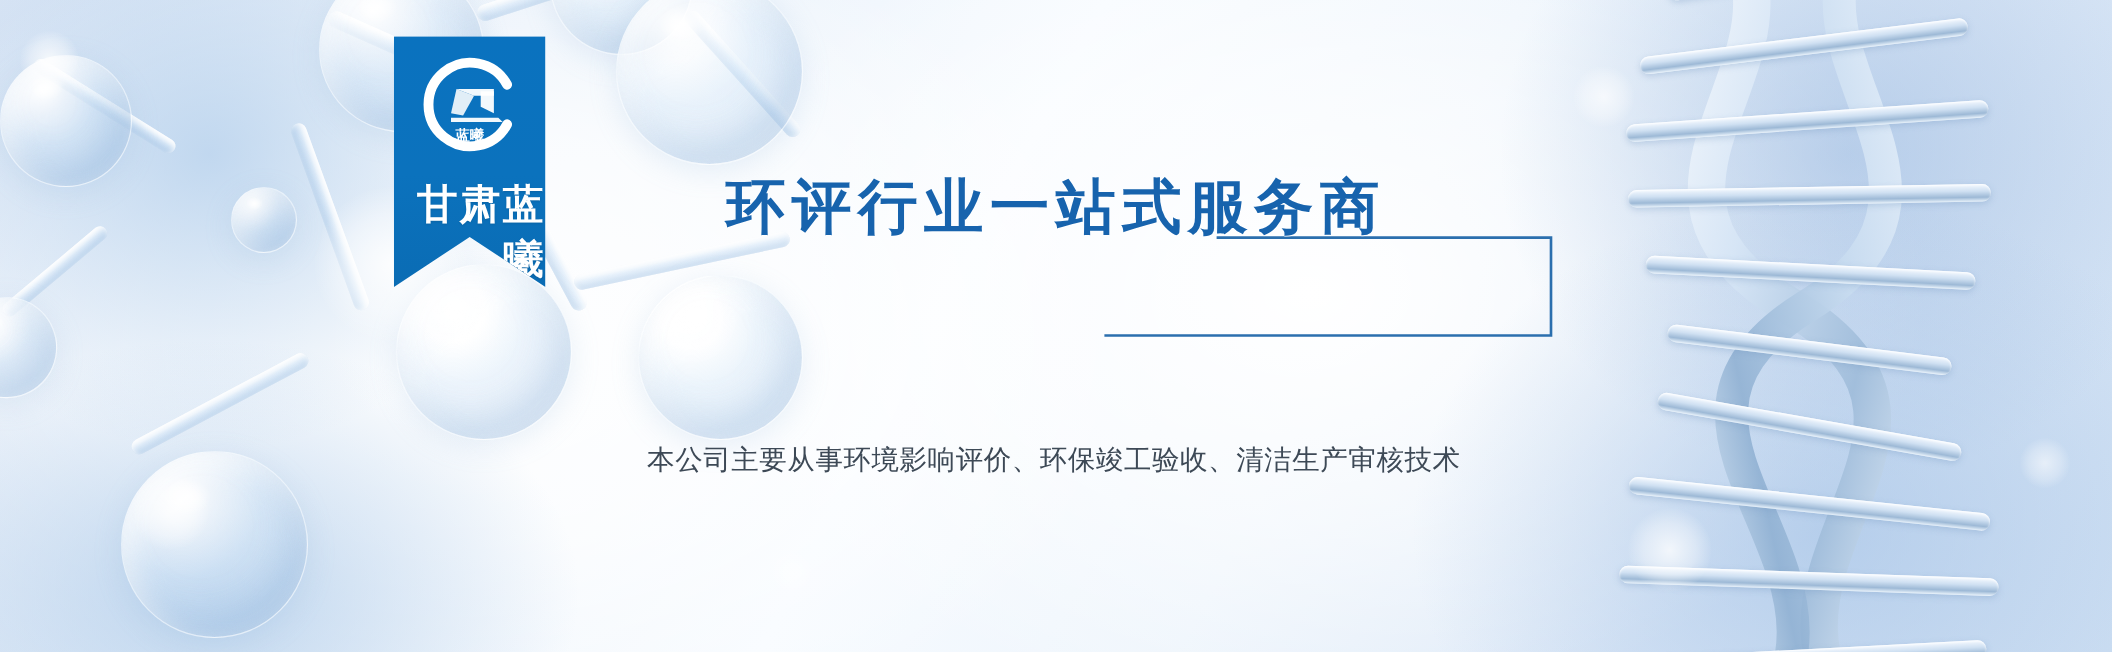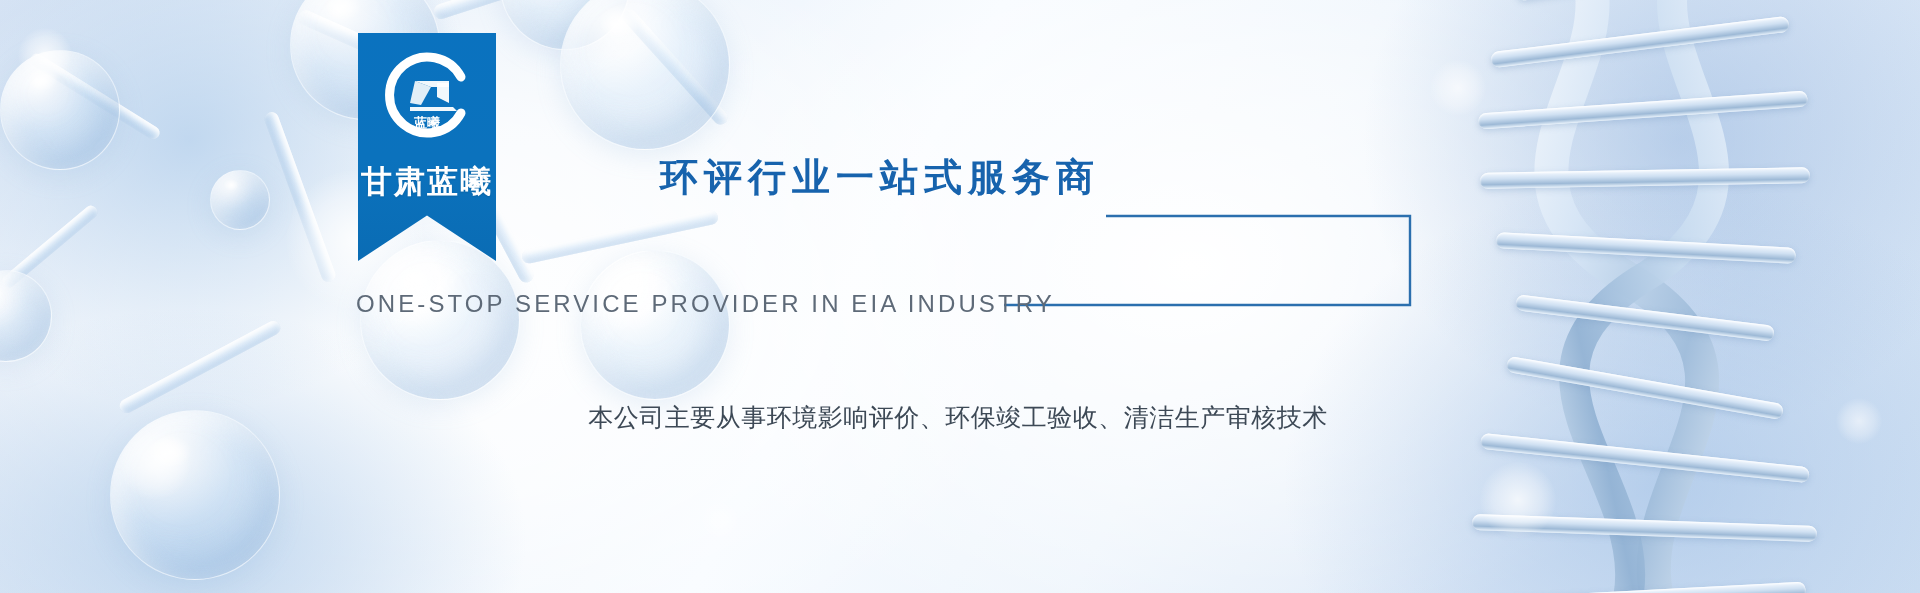--- a/index.html
+++ b/index.html
@@ -75,31 +75,31 @@
     box-shadow:0 10px 26px rgba(40,95,150,.28);
     margin-top:33px;
   }
   .badge .logo{
     position:absolute; left:50%; top:14px; transform:translateX(-50%);
     width:96px; height:96px;
   }
   .badge .logo svg{ display:block; width:96px; height:96px; }
   .badge .bname{
     position:absolute; left:0; right:0; top:128px;
-    text-align:center; color:#ffffff;
+    text-align:right; color:#ffffff;
     font-family:Liberation Mono, monospace;
-    font-size:31px; font-weight:700; letter-spacing:2px;
+    font-size:37px; font-weight:700; letter-spacing:2px;
     text-shadow:0 1px 2px rgba(0,0,0,.12);
   }
 
   
   .headline{
     position:absolute; left:660px; top:152px;
     font-family:"DejaVu Serif","Liberation Serif",serif;
-    font-size:38px; font-weight:700; letter-spacing:6px;
+    font-size:54px; font-weight:700; letter-spacing:6px;
     color:#1763ad;
     text-shadow:0 1px 0 rgba(255,255,255,.65);
     white-space:nowrap;
   }
   .subline{
     position:absolute; left:356px; top:290px;
     font-family:"Liberation Sans",sans-serif;
     font-size:24px; font-weight:400; letter-spacing:3.1px;
     color:#5e6a78;
     white-space:nowrap;
@@ -212,19 +212,18 @@
 
         <text x="48" y="80" text-anchor="middle" font-family="DejaVu Sans, Liberation Sans, sans-serif" font-size="13" font-weight="700" fill="#ffffff">蓝曦</text>
       </svg>
     </div>
 
     <div class="bname">甘肃蓝曦</div>
   </div>
 
   <div class="headline">环评行业一站式服务商</div>
 
-  <div class="subline">ONE-STOP SERVICE PROVIDER IN EIA INDUSTRY</div>
 
   <div class="body-copy">
     <div>本公司主要从事环境影响评价、环保竣工验收、清洁生产审核技术</div>
   </div>
 
 </div>
 
 </body></html>

